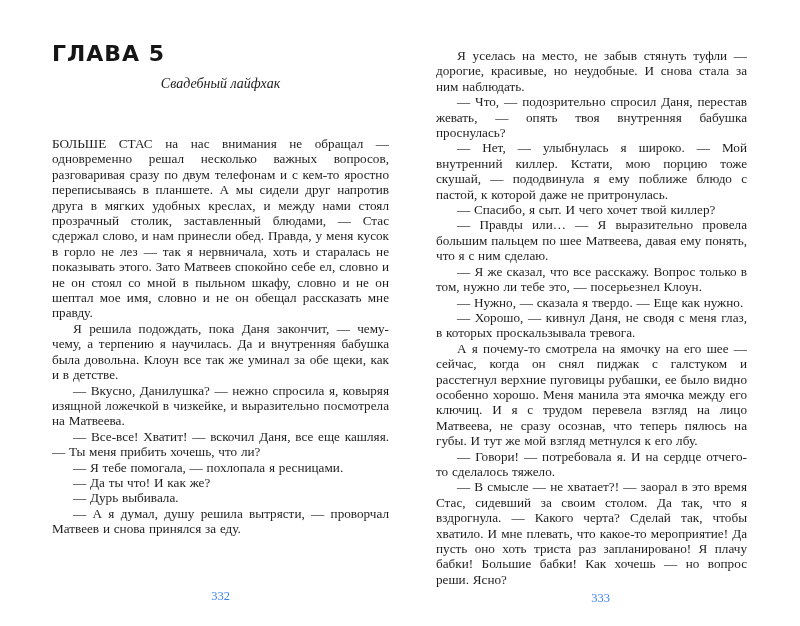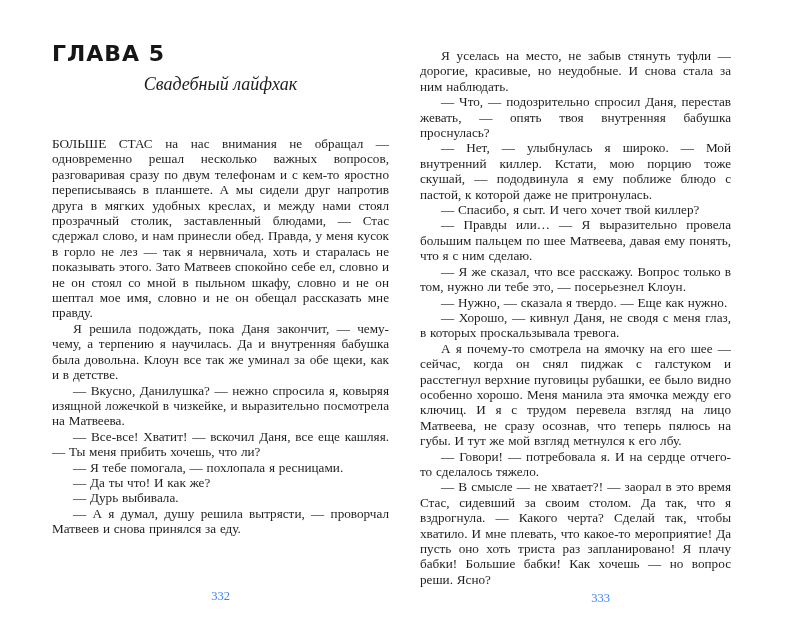--- a/index.html
+++ b/index.html
@@ -16,38 +16,38 @@
   }
   .page {
     position: absolute;
     top: 0;
   }
   .page-left {
     left: 52px;
     width: 337px;
   }
   .page-right {
-    left: 420px;
+    left: 436px;
     width: 311px;
   }
   .chapter-heading {
     margin: 42px 0 0 0;
     font-family: "DejaVu Sans", "Liberation Sans", sans-serif;
     font-weight: 800;
     font-size: 22px;
     line-height: 24px;
     letter-spacing: 1px;
     text-align: left;
     color: #161616;
   }
   .chapter-subtitle {
     margin: 7px 0 41px 0;
     font-style: italic;
     font-weight: normal;
-    font-size: 18px;
+    font-size: 14px;
     line-height: 22px;
     text-align: center;
     color: #1c1c1c;
   }
   .body-text-left {
     margin-top: 0;
   }
   .body-text-right {
     margin-top: 48px;
   }

